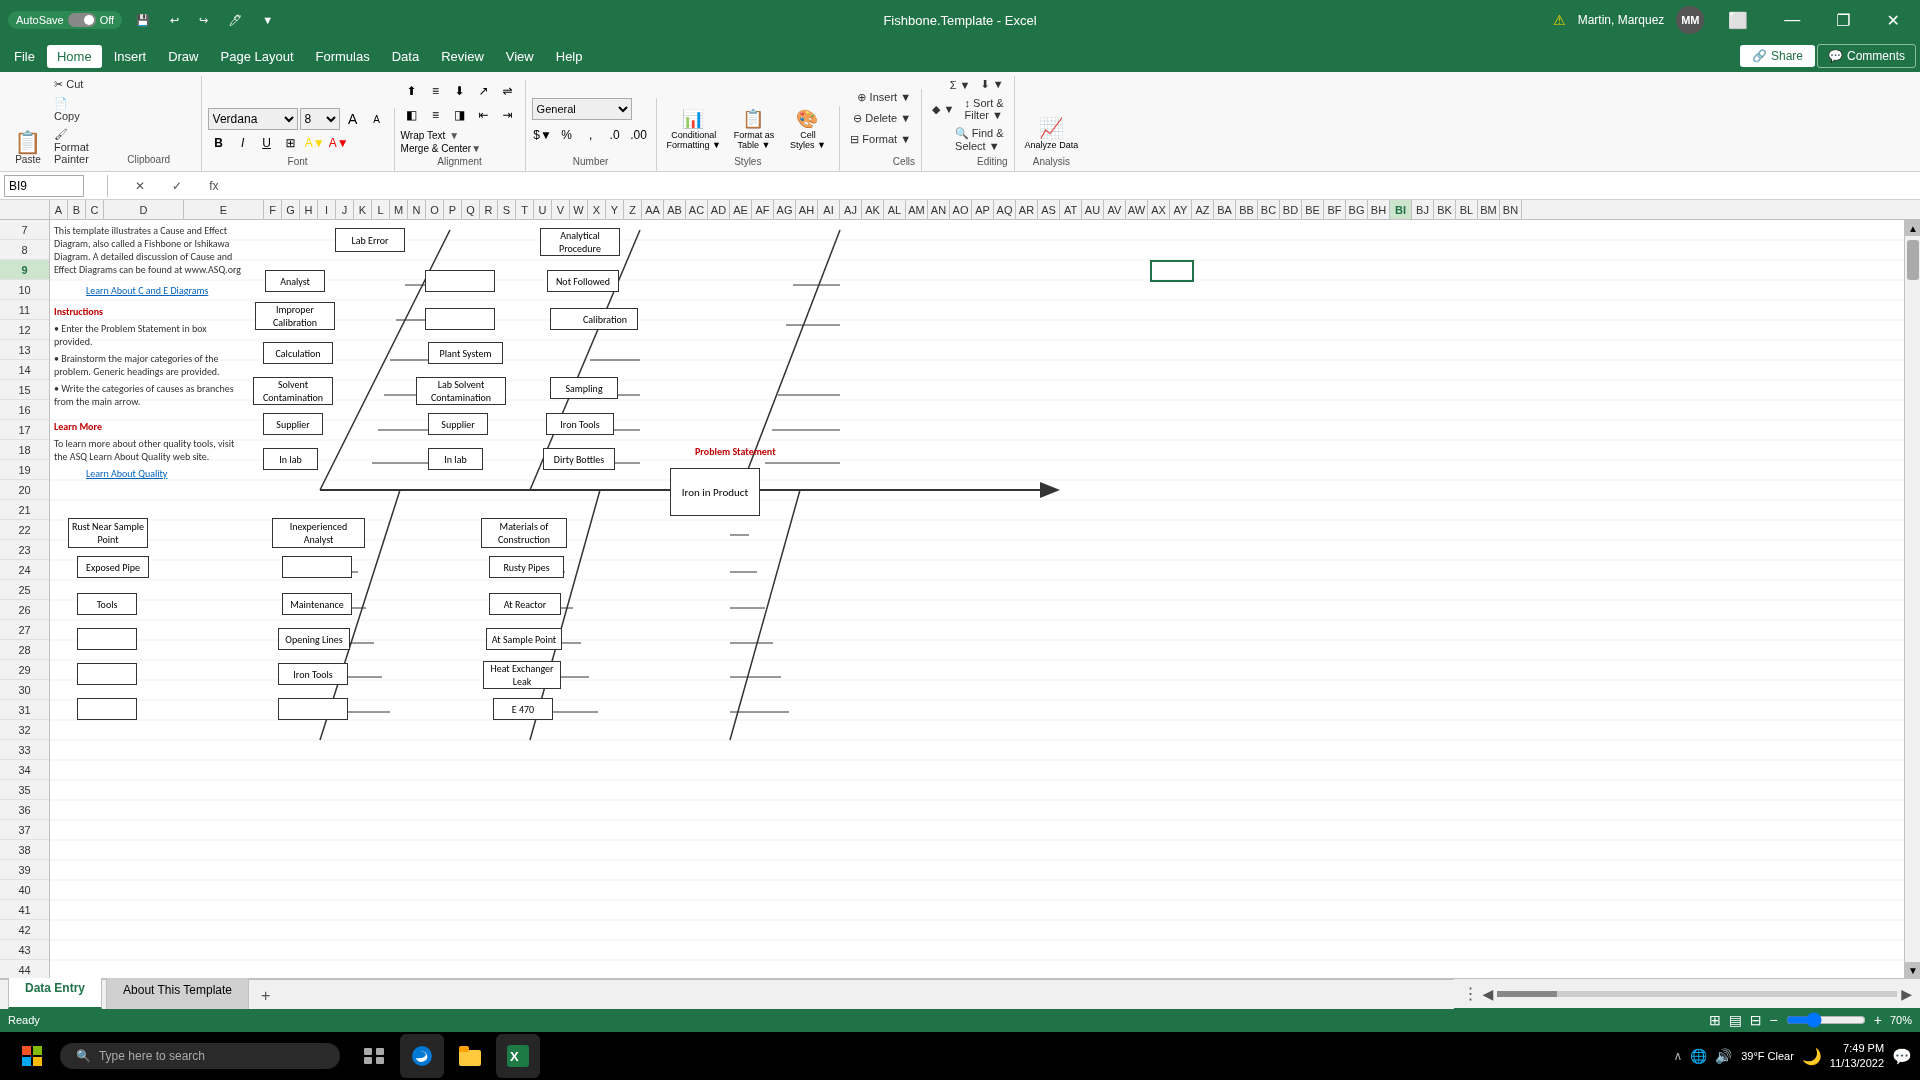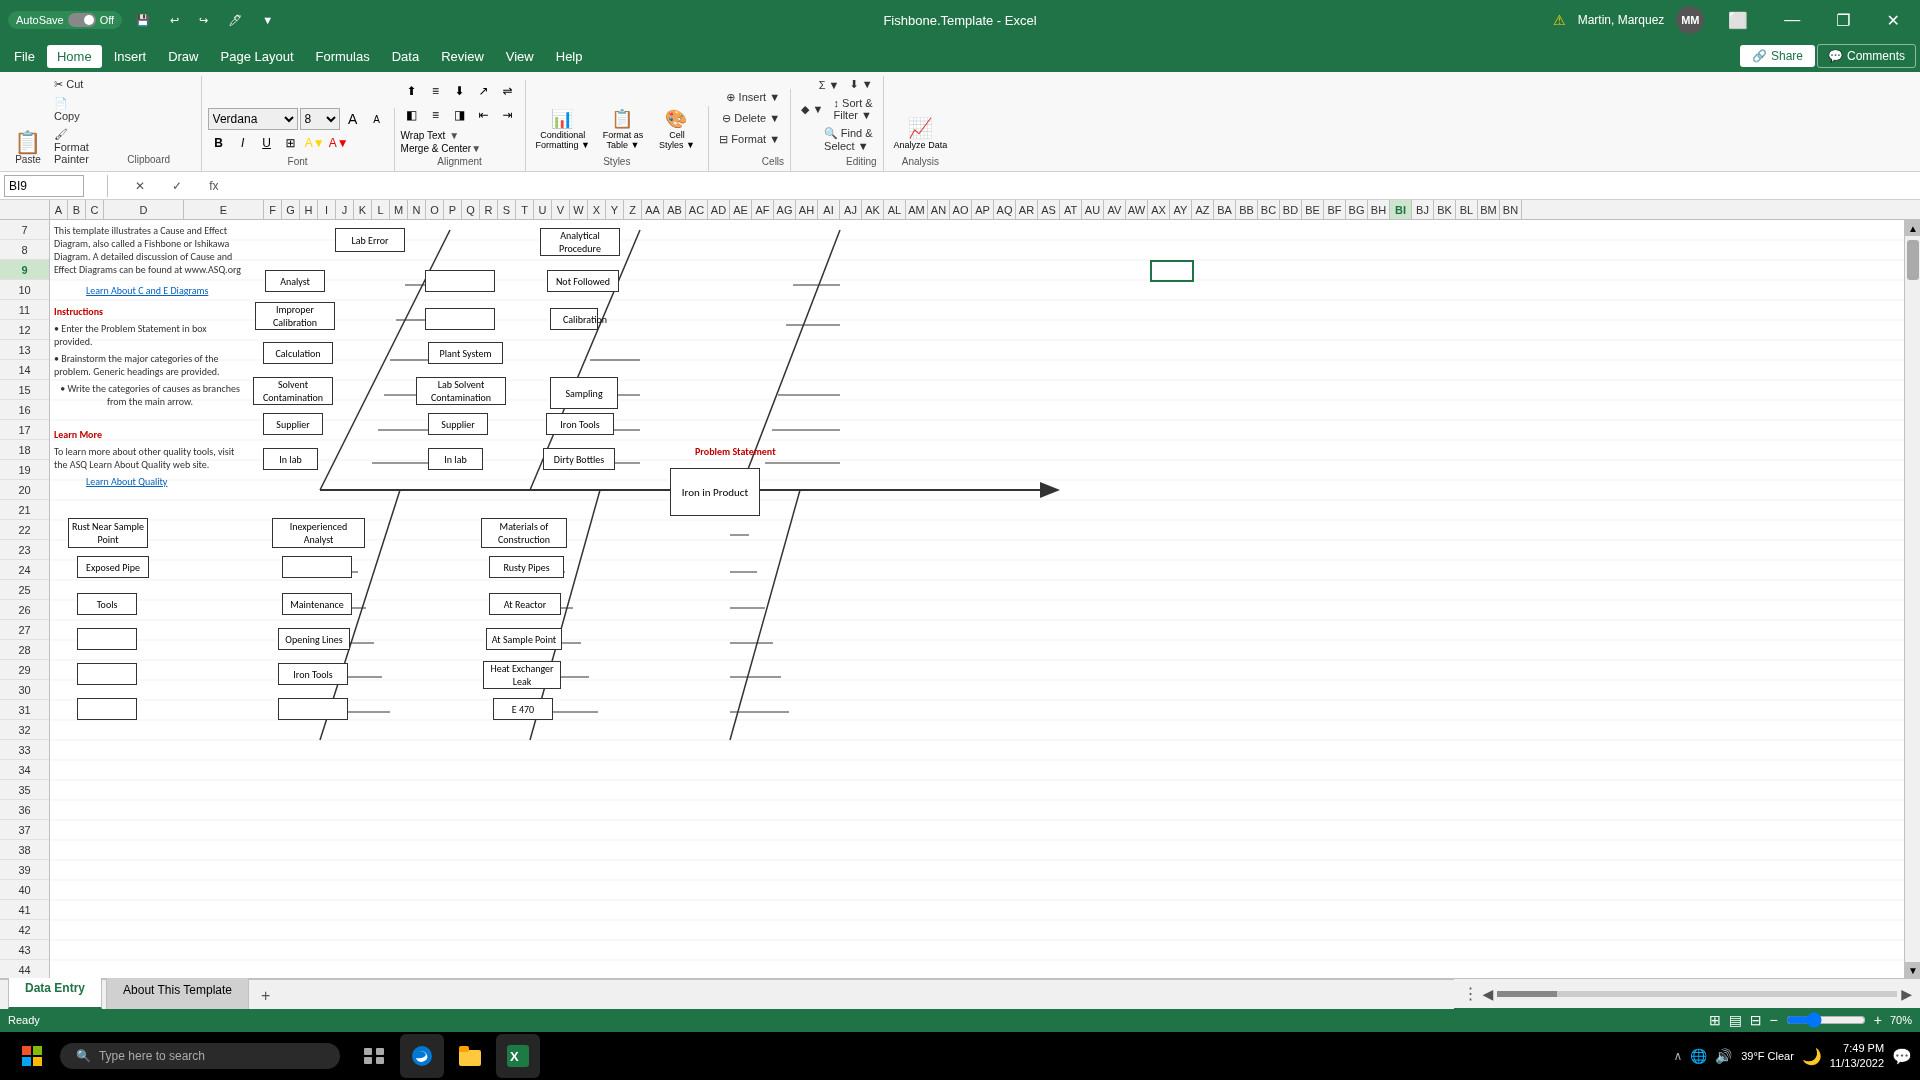--- a/index.html
+++ b/index.html
@@ -335,20 +335,33 @@
       <span style="font-size:10px;">Wrap Text</span>
       <span style="font-size:10px;color:#555;">▼</span>
     </div>
     <div style="display:flex;align-items:center;gap:0;">
       <span style="font-size:10px;">Merge &amp; Center</span>
       <span style="font-size:10px;color:#555;">▼</span>
     </div>
     <div style="font-size:10px;color:#555;width:100%;text-align:center;">Alignment</div>
   </div>
 
+  <div class="ribbon-group" style="flex-direction:column;align-items:flex-start;gap:2px;">
+    <select style="width:100px;height:22px;font-size:11px;border:1px solid #aaa;">
+      <option>General</option>
+    </select>
+    <div style="display:flex;align-items:center;gap:2px;margin-top:2px;">
+      <span class="format-btn">$▼</span>
+      <span class="format-btn">%</span>
+      <span class="format-btn">,</span>
+      <span class="format-btn">.0</span>
+      <span class="format-btn">.00</span>
+    </div>
+    <div style="font-size:10px;color:#555;width:100%;text-align:center;margin-top:8px;">Number</div>
+  </div>
 
   <div class="ribbon-group" style="flex-direction:column;align-items:center;">
     <div style="display:flex;gap:4px;align-items:flex-start;">
       <div class="ribbon-btn-large" style="min-width:50px;">
         <span style="font-size:18px;">📊</span>
         <span style="font-size:9px;text-align:center;">Conditional<br>Formatting ▼</span>
       </div>
       <div class="ribbon-btn-large" style="min-width:50px;">
         <span style="font-size:18px;">📋</span>
         <span style="font-size:9px;text-align:center;">Format as<br>Table ▼</span>
@@ -558,21 +571,21 @@
         <line x1="0" y1="740" x2="2000" y2="740" stroke="#e0e0e0" stroke-width="0.5"></line>
         <line x1="0" y1="760" x2="2000" y2="760" stroke="#e0e0e0" stroke-width="0.5"></line>
       </svg>
 
       <div style="position:absolute;left:0;top:0;width:200px;padding:4px;font-size:10px;font-family:Calibri,Arial,sans-serif;">
         <p class="sidebar-text" style="margin-bottom:8px;">This template illustrates a Cause and Effect Diagram, also called a Fishbone or Ishikawa Diagram. A detailed discussion of Cause and Effect Diagrams can be found at www.ASQ.org</p>
         <a class="sidebar-link" style="display:block;margin-bottom:8px;">Learn About C and E Diagrams</a>
         <p class="sidebar-heading" style="margin-bottom:4px;">Instructions</p>
         <p class="sidebar-bullet" style="margin-bottom:4px;">• <span>Enter the Problem Statement in box provided.</span></p>
         <p class="sidebar-bullet" style="margin-bottom:4px;">• <span>Brainstorm the major categories of the problem. Generic headings are provided.</span></p>
-        <p class="sidebar-bullet" style="margin-bottom:20px;text-align:center;">• <span>Write the categories of causes as branches from the main arrow.</span></p>
+        <p class="sidebar-bullet" style="margin-bottom:12px;">• <span>Write the categories of causes as branches from the main arrow.</span></p>
         <p class="sidebar-heading" style="margin-bottom:4px;">Learn More</p>
         <p class="sidebar-text" style="margin-bottom:4px;">To learn more about other quality tools, visit the ASQ Learn About Quality web site.</p>
         <a class="sidebar-link">Learn About Quality</a>
       </div>
 
       <svg style="position:absolute;left:200px;top:0;width:1400px;height:800px;">
 
         <line x1="70" y1="270" x2="790" y2="270" stroke="#333" stroke-width="2"></line>
 
         <polygon points="790,262 810,270 790,278" fill="#333"></polygon>
@@ -648,23 +661,23 @@
       <div class="cell-box" style="left:366px;top:157px;width:90px;height:28px;">Lab Solvent Contamination</div>
 
       <div class="cell-box" style="left:378px;top:193px;width:60px;height:22px;">Supplier</div>
 
       <div class="cell-box" style="left:378px;top:228px;width:55px;height:22px;">In lab</div>
 
       <div class="cell-box" style="left:490px;top:8px;width:80px;height:28px;">Analytical Procedure</div>
 
       <div class="cell-box" style="left:497px;top:50px;width:72px;height:22px;">Not Followed</div>
 
-      <div class="cell-box" style="left:500px;top:88px;width:48px;height:22px;padding-left:24px;">Calibration</div>
-
-      <div class="cell-box" style="left:500px;top:157px;width:68px;height:32px;">Sampling</div>
+      <div class="cell-box" style="left:500px;top:88px;width:88px;height:22px;padding-left:24px;">Calibration</div>
+
+      <div class="cell-box" style="left:500px;top:157px;width:68px;height:22px;">Sampling</div>
 
       <div class="cell-box" style="left:496px;top:193px;width:68px;height:22px;">Iron Tools</div>
 
       <div class="cell-box" style="left:493px;top:228px;width:72px;height:22px;">Dirty Bottles</div>
 
       <div class="cell-box" style="left:375px;top:50px;width:70px;height:22px;"></div>
       <div class="cell-box" style="left:375px;top:88px;width:70px;height:22px;"></div>
 
       <div class="cell-box" style="left:18px;top:298px;width:80px;height:30px;">Rust Near Sample Point</div>
 

